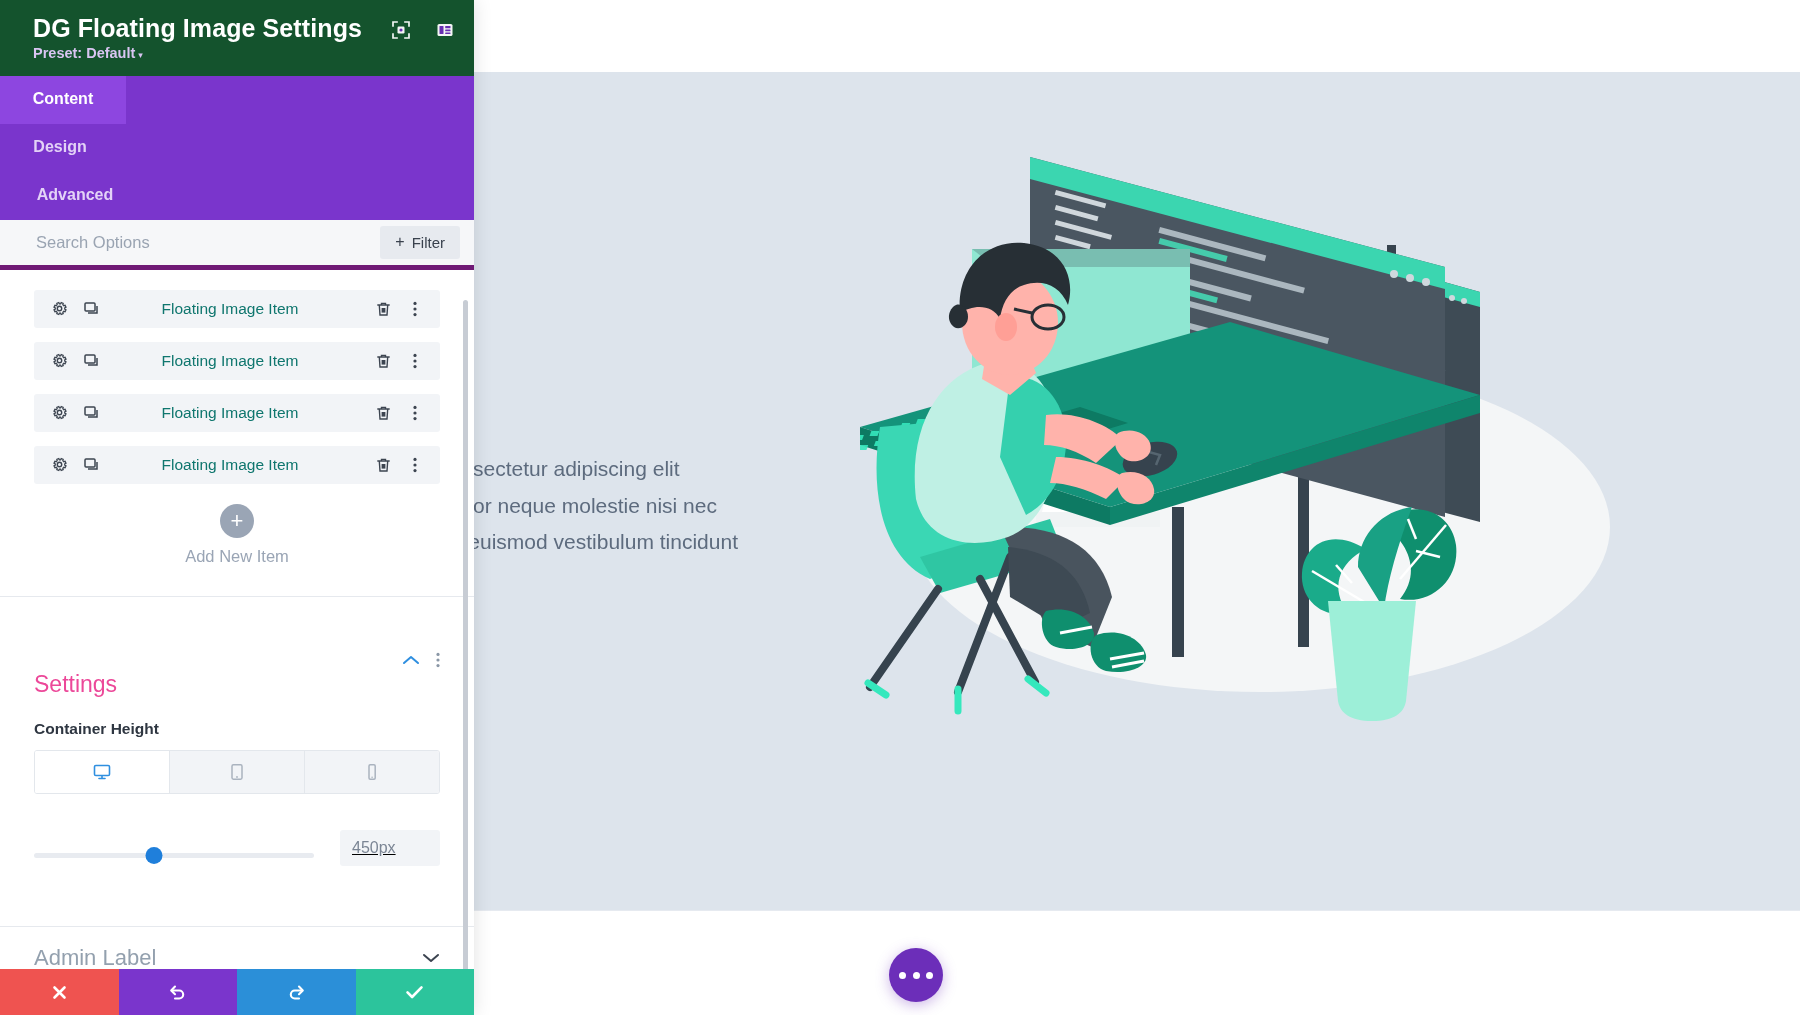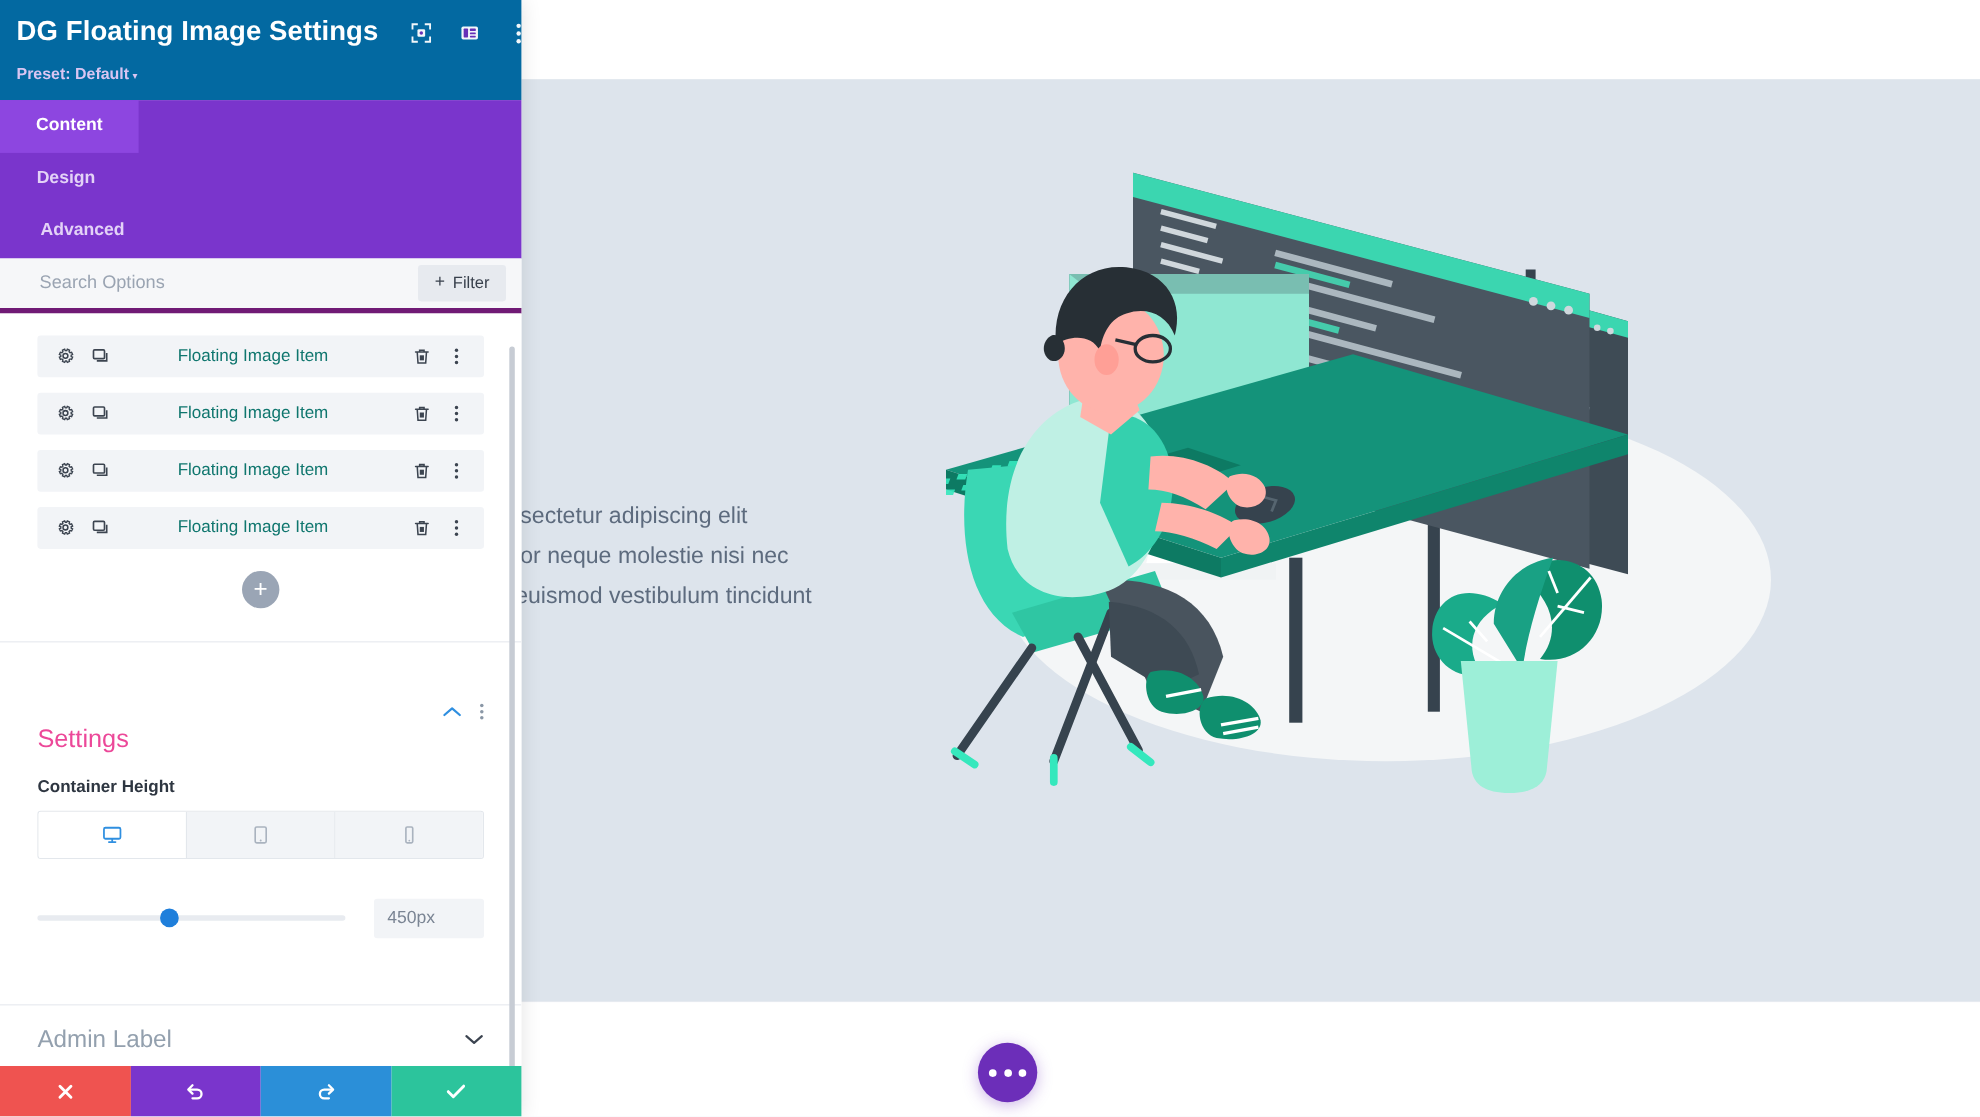--- a/index.html
+++ b/index.html
@@ -57,29 +57,29 @@
   
   .panel {
     position: absolute; left: 0; top: 0;
     width: 474px; height: 1015px;
     background: #ffffff;
     display: flex; flex-direction: column;
     box-shadow: 0 0 18px rgba(0,0,0,.12);
     z-index: 10;
   }
 
-  .panel-head { background: #0369a1; padding: 14px 20px 0 15px; }
+  .panel-head { background: #14532d; padding: 14px 20px 0 33px; }
   .panel-head-row { display: flex; align-items: flex-start; }
   .panel-title {
     color: #fff; font-size: 25px; font-weight: 700; line-height: 1.15;
     flex: 0 0 auto; letter-spacing: .1px;
   }
   .head-icons { display: flex; align-items: center; margin-left: 28px; margin-top: 5px; gap: 22px; }
   .head-ico { width: 22px; height: 22px; display: flex; align-items: center; justify-content: center; cursor: pointer; opacity: .95; }
-  .preset-row { margin-top: 16px; padding-bottom: 14px; }
+  .preset-row { margin-top: 1px; padding-bottom: 14px; }
   .preset-label { color: #d9c5f2; font-size: 14.5px; font-weight: 700; cursor: pointer; }
   .preset-caret { font-size: 9px; color: #d9c5f2; margin-left: 3px; }
 
   .tabs { display: flex; background: #7a35cc; flex-direction: column; }
   .tab {
     padding: 14px 0 16px 0; font-size: 16px; font-weight: 700;
     color: #e3d2f7; cursor: pointer; text-align: center;
   }
   .tab-content { width: 126px; background: #8d46e0; color: #fff; }
   .tab-design  { width: 120px; }
@@ -149,21 +149,21 @@
   .field-label { font-size: 15.5px; font-weight: 700; color: #2e3641; margin-top: 22px; margin-bottom: 12px; }
 
   .resp-group { display: flex; border: 1px solid #e3e7ec; border-radius: 3px; overflow: hidden; }
   .resp-btn {
     flex: 1; height: 42px; display: flex; align-items: center; justify-content: center;
     background: #f2f4f7; cursor: pointer; border-right: 1px solid #e3e7ec;
   }
   .resp-btn:last-child { border-right: 0; }
   .resp-btn.active { background: #ffffff; }
 
-  .slider-row { display: flex; align-items: center; margin-top: 36px; gap: 26px; }
+  .slider-row { display: flex; align-items: flex-end; margin-top: 36px; gap: 26px; text-decoration: underline; }
   .slider-wrap { flex: 1; position: relative; height: 20px; display: flex; align-items: center; cursor: pointer; }
   .slider-track { width: 100%; height: 5px; border-radius: 3px; background: #e8ebf0; }
   .slider-thumb {
     position: absolute; left: 43%; width: 17px; height: 17px; border-radius: 50%;
     background: #1f7fdb; transform: translateX(-50%); cursor: pointer;
   }
   .slider-value {
     width: 100px; height: 36px; background: #f2f4f7; border: 0; border-radius: 3px;
     font-size: 16px; color: #7b8594; padding: 0 12px; outline: none;
     font-family: "Liberation Sans", sans-serif;
@@ -550,20 +550,21 @@
                   <circle cx="2" cy="2.4" r="1.6" fill="#3c4450"></circle>
                   <circle cx="2" cy="8" r="1.6" fill="#3c4450"></circle>
                   <circle cx="2" cy="13.6" r="1.6" fill="#3c4450"></circle>
                 </svg>
             </span>
           </span>
         </div>
 
         <div class="add-new">
           <div class="add-circle">+</div>
+          <div class="add-label">Add New Item</div>
         </div>
       </div>
 
       <div class="divider"></div>
 
       <div class="section">
         <div class="section-head">
           <span class="section-title">Settings</span>
           <span class="section-tools">
             <span>

